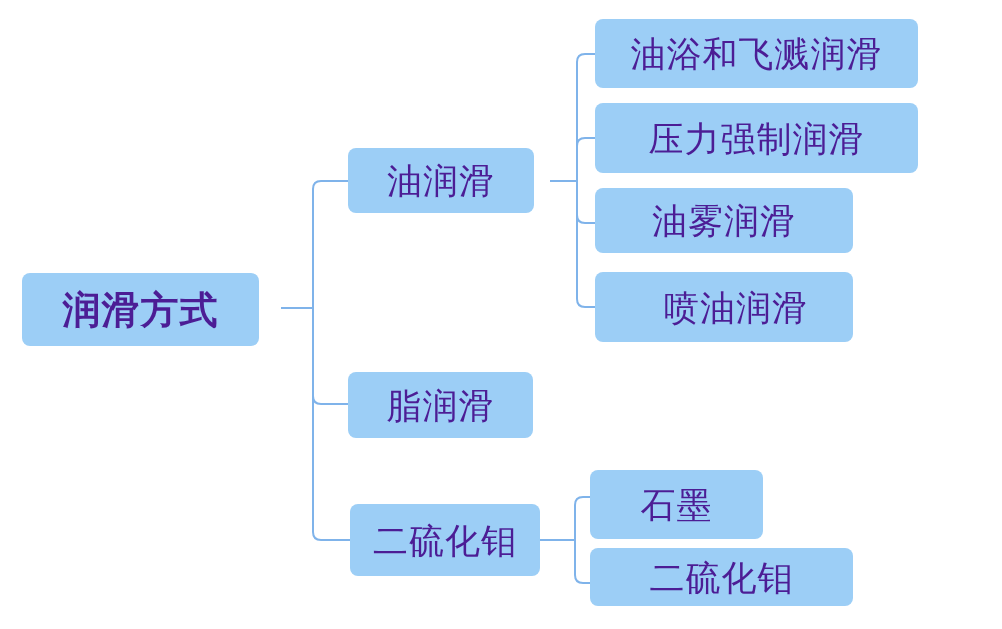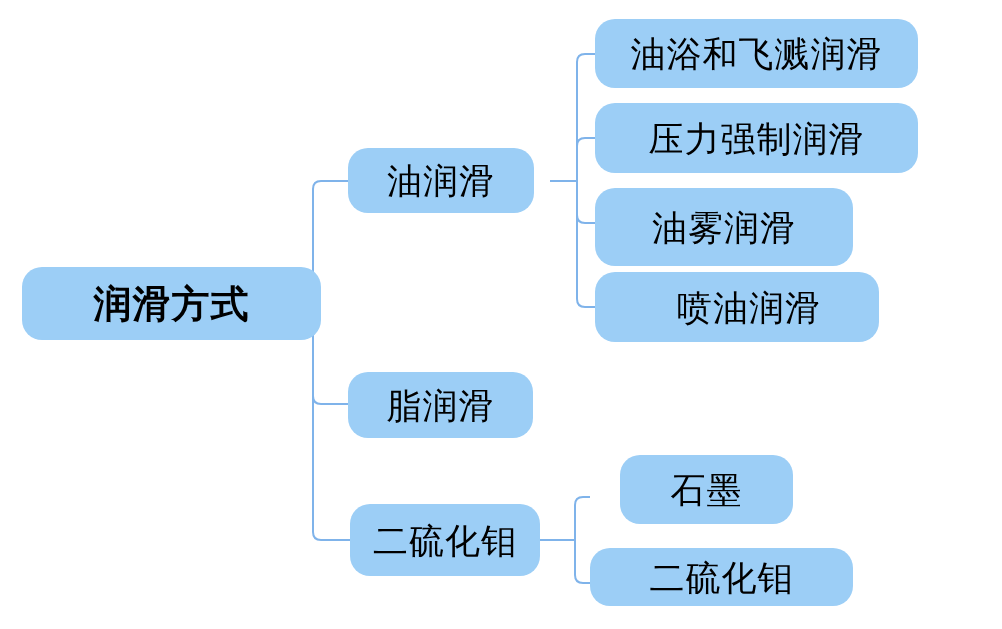--- a/index.html
+++ b/index.html
@@ -19,25 +19,25 @@
     position: absolute;
     left: 0;
     top: 0;
     width: 1002px;
     height: 629px;
     pointer-events: none;
   }
   .node {
     position: absolute;
     background: #9ccef6;
-    border-radius: 20px;
+    border-radius: 8px;
     display: flex;
     align-items: center;
     justify-content: center;
-    color: #000000;
+    color: #4c1d95;
     box-sizing: border-box;
     cursor: default;
   }
   .node .label {
     white-space: nowrap;
     line-height: 1;
     letter-spacing: 1px;
   }
   .node-root .label {
     font-size: 38px;
@@ -68,49 +68,49 @@
     <path d="M 577 181 V 62 Q 577 54 585 54 H 595"></path>
     <path d="M 577 181 V 146 Q 577 138 585 138 H 595"></path>
     <path d="M 577 181 V 215 Q 577 223 585 223 H 595"></path>
     <path d="M 577 181 V 299 Q 577 307 585 307 H 595"></path>
 
     <path d="M 540 540 H 575"></path>
     <path d="M 575 540 V 505 Q 575 497 583 497 H 590"></path>
     <path d="M 575 540 V 575 Q 575 583 583 583 H 590"></path>
   </svg>
 
-  <div class="node node-root" style="left:22px; top:267px; width:299px; height:73px;">
+  <div class="node node-root" style="left:22px; top:273px; width:237px; height:73px;">
     <span class="label">润滑方式</span>
   </div>
 
   <div class="node node-branch" style="left:348px; top:148px; width:186px; height:65px;">
     <span class="label">油润滑</span>
   </div>
 
   <div class="node node-leaf" style="left:595px; top:19px; width:323px; height:69px;">
     <span class="label">油浴和飞溅润滑</span>
   </div>
   <div class="node node-leaf" style="left:595px; top:103px; width:323px; height:70px;align-items:center;">
     <span class="label">压力强制润滑</span>
   </div>
-  <div class="node node-leaf" style="left:595px; top:188px; width:258px; height:78px;">
+  <div class="node node-leaf" style="left:595px; top:188px; width:258px; height:65px;">
     <span class="label">油雾润滑</span>
   </div>
-  <div class="node node-leaf" style="left:595px; top:272px; width:284px; height:70px;padding-left:24px;">
+  <div class="node node-leaf" style="left:595px; top:272px; width:258px; height:70px;padding-left:24px;">
     <span class="label">喷油润滑</span>
   </div>
 
   <div class="node node-branch" style="left:348px; top:372px; width:185px; height:66px;">
     <span class="label">脂润滑</span>
   </div>
 
   <div class="node node-branch" style="left:350px; top:504px; width:190px; height:72px;">
     <span class="label">二硫化钼</span>
   </div>
 
-  <div class="node node-leaf" style="left:590px; top:455px; width:173px; height:69px;margin-left:30px;">
+  <div class="node node-leaf" style="left:590px; top:470px; width:173px; height:69px;">
     <span class="label">石墨</span>
   </div>
   <div class="node node-leaf" style="left:590px; top:548px; width:263px; height:58px;">
     <span class="label">二硫化钼</span>
   </div>
 
 </div>
 
 </body></html>

